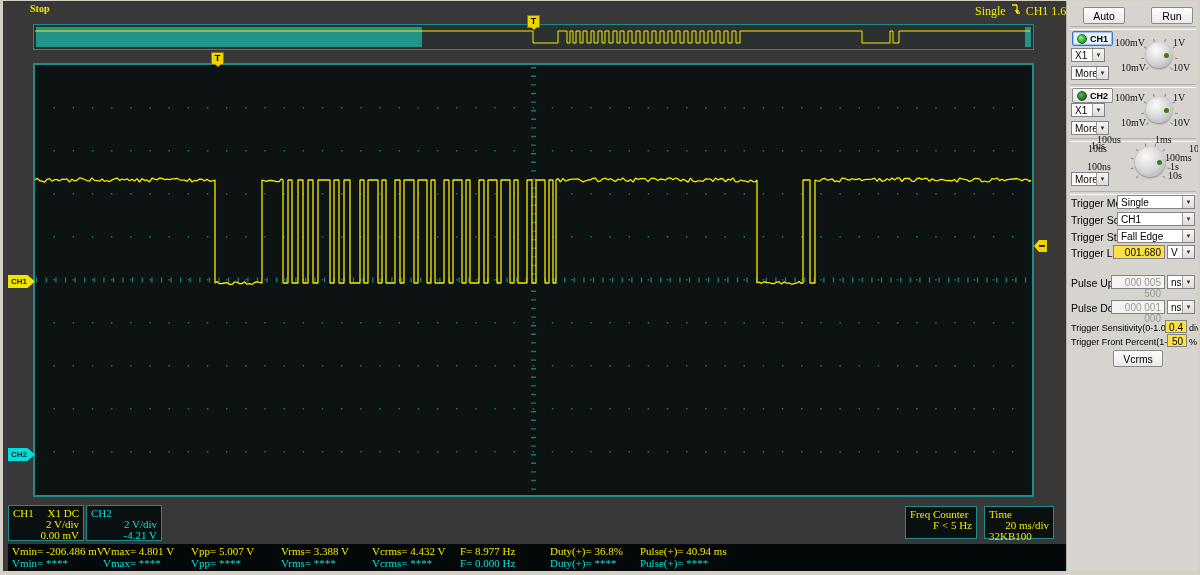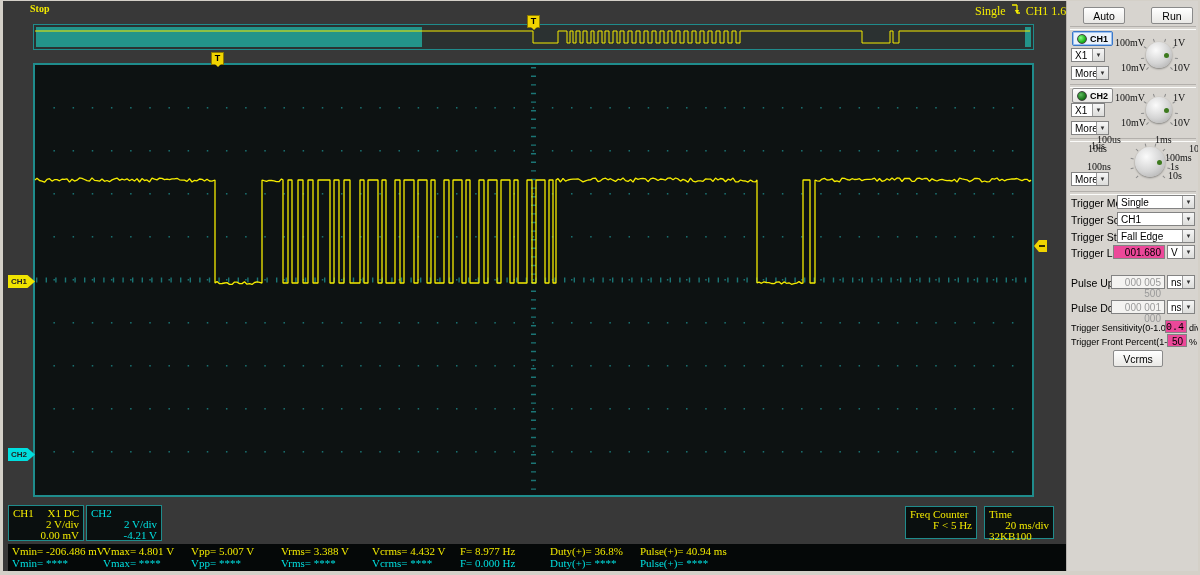--- a/index.html
+++ b/index.html
@@ -50,21 +50,21 @@
        gap:3px;padding:0 4px;height:13px;}
   .chbtn.sel{border:1px solid #3a77c9;box-shadow:0 0 0 1px #9cc1ef inset;background:#eaf2fc;}
   .led{width:8px;height:8px;border-radius:50%;border:1px solid #444;
        background:radial-gradient(circle at 35% 35%,#86ff86,#1db51d 60%,#0c7a0c);}
   .led.dim{background:radial-gradient(circle at 35% 35%,#5dbb5d,#1d7a1d 60%,#0b4d0b);}
   .combo{position:absolute;background:#fff;border:1px solid #838383;font:10px "Liberation Sans",sans-serif;
          display:flex;align-items:stretch;box-sizing:border-box;}
   .combo .cv{flex:1;padding:1px 0 0 3px;white-space:nowrap;overflow:hidden;}
   .combo .ca{width:11px;background:linear-gradient(#f6f6f6,#dcdcda);border-left:1px solid #9a9a9a;
          font-size:6px;display:flex;align-items:center;justify-content:center;color:#333;}
-  .field{position:absolute;background:#ec4899;border:1px solid #838383;font:10px "Liberation Sans",sans-serif;
+  .field{position:absolute;background:#fde047;border:1px solid #838383;font:10px "Liberation Sans",sans-serif;
          text-align:right;box-sizing:border-box;padding:1px 3px 0 0;}
   .field.dis{color:#9a9a9a;background:#f4f3f1;}
   .plabel{position:absolute;font:10.5px "Liberation Sans",sans-serif;color:#000;white-space:nowrap;}
   .plabel.small{font-size:9px;}
   .klabel{position:absolute;font:10px "Liberation Serif",serif;color:#111;white-space:nowrap;}
   .klabel.ra{text-align:right;}
   .sep{position:absolute;left:3px;right:3px;height:2px;border-top:1px solid #b3b0ac;border-bottom:1px solid #fbfbf9;}
   .knob{position:absolute;border-radius:50%;
         background:radial-gradient(circle at 38% 32%,#fbfbfb,#d4d4d4 55%,#ababab 95%);
         box-shadow:0 1px 2px rgba(0,0,0,.4);}
@@ -760,21 +760,21 @@
     </div>
 
     <div class="plabel" style="left:4px;top:302px;">Pulse Down</div>
     <div class="field dis" style="left:44px;top:300px;width:54px;height:14px;">000 001 000</div>
     <div class="combo" style="left:100px;top:300px;width:28px;height:14px;">
       <span class="cv">ns</span>
         <span class="ca">▼</span>
     </div>
 
     <div class="plabel small" style="left:4px;top:323px;">Trigger Sensitivity(0-1.0)</div>
-    <div class="field" style="left:98px;top:320px;width:22px;height:13px;font-family:Liberation Mono, monospace;">0.4</div>
+    <div class="field" style="left:98px;top:320px;width:22px;height:13px;">0.4</div>
     <div class="plabel small" style="left:122px;top:323px;">div</div>
 
     <div class="plabel small" style="left:4px;top:337px;">Trigger Front Percent(1-99)</div>
     <div class="field" style="left:100px;top:334px;width:20px;height:13px;">50</div>
     <div class="plabel small" style="left:122px;top:337px;">%</div>
 
     <div class="btn" style="left:46px;top:350px;width:48px;height:15px;">Vcrms</div>
   </div>
 </div>
 

